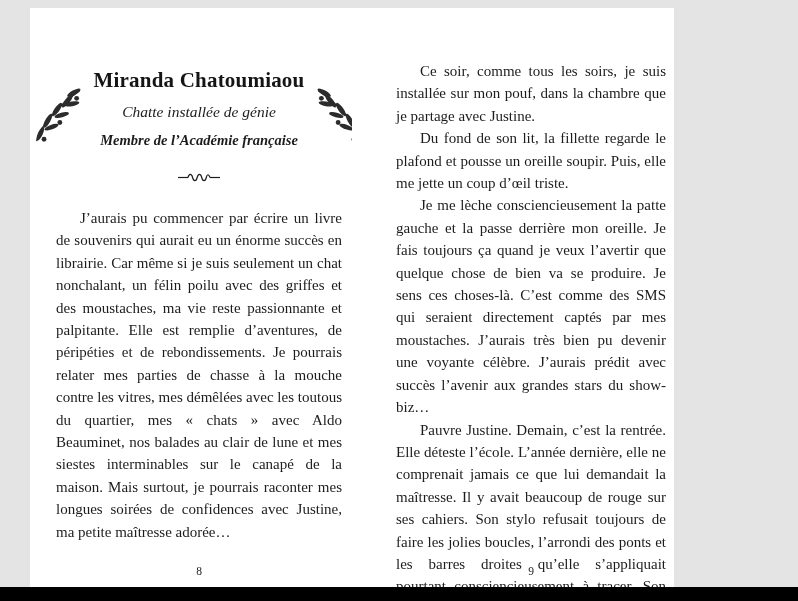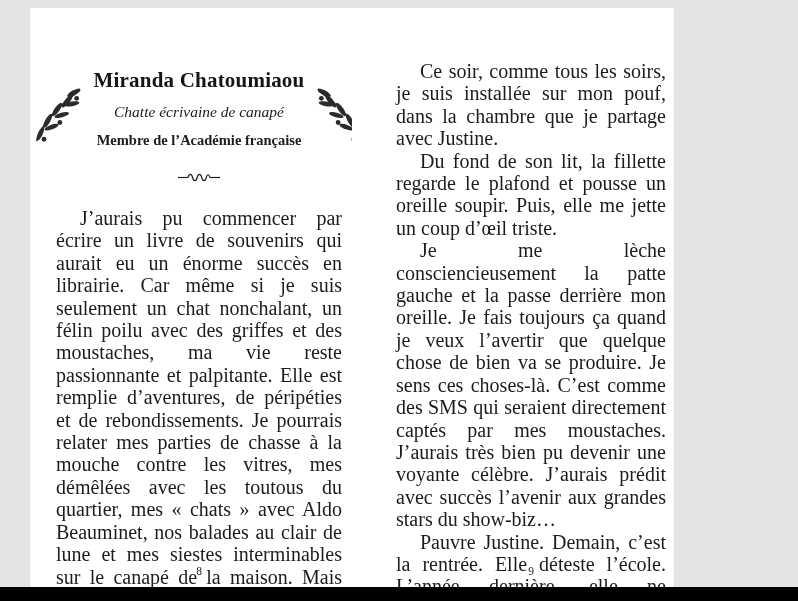--- a/index.html
+++ b/index.html
@@ -49,30 +49,31 @@
     margin: 0 0 11px;
     font-size: 15.5px;
     font-style: italic;
     color: #1c1c1c;
   }
   .chapter-affiliation {
     margin: 0;
     font-size: 14.5px;
     font-weight: 700;
     color: #1c1c1c;
+    font-style: italic;
   }
   .branch { flex: 0 0 auto; margin-top: 14px; }
   .branch--right { transform: scaleX(-1); }
 
   .divider-wrap { text-align: center; margin: 20px 0 20px; }
 
   
   .body-text p {
     margin: 0;
-    font-size: 20px;
+    font-size: 15px;
     line-height: 22.4px;
     text-align: justify;
     text-indent: 24px;
     color: #1c1c1c;
     hyphens: auto;
     -webkit-hyphens: auto;
   }
 
   .page-number {
     position: absolute;
@@ -112,21 +113,21 @@
             <ellipse cx="22" cy="43" rx="8" ry="2.5" transform="rotate(-20 22 43)"></ellipse>
             <ellipse cx="10" cy="50" rx="8" ry="2.6" transform="rotate(-65 10 50)"></ellipse>
             <circle cx="49" cy="12" r="2.6"></circle>
             <circle cx="31" cy="38" r="2.6"></circle>
             <circle cx="14" cy="56" r="2.6"></circle>
           </g>
         </svg>
 
         <div class="chapter-header-text">
           <h1 class="chapter-title">Miranda Chatoumiaou</h1>
-          <p class="chapter-subtitle">Chatte écrivaine de canapé</p>
+          <p class="chapter-subtitle">Chatte installée de génie</p>
           <p class="chapter-affiliation">Membre de l’Académie française</p>
         </div>
 
         <svg class="branch branch--right" viewBox="0 0 58 62" width="54" height="58" aria-hidden="true">
           <path d="M52 4 C40 12 24 26 12 44 C9 49 7 54 6 58" fill="none" stroke="#2b2b2b" stroke-width="1.4"></path>
           <g fill="#2b2b2b">
             <ellipse cx="46" cy="6" rx="8" ry="2.6" transform="rotate(-28 46 6)"></ellipse>
             <ellipse cx="39" cy="15" rx="8.5" ry="2.7" transform="rotate(-50 39 15)"></ellipse>
             <ellipse cx="44" cy="18" rx="8" ry="2.5" transform="rotate(-10 44 18)"></ellipse>
             <ellipse cx="28" cy="24" rx="8.5" ry="2.7" transform="rotate(-55 28 24)"></ellipse>

